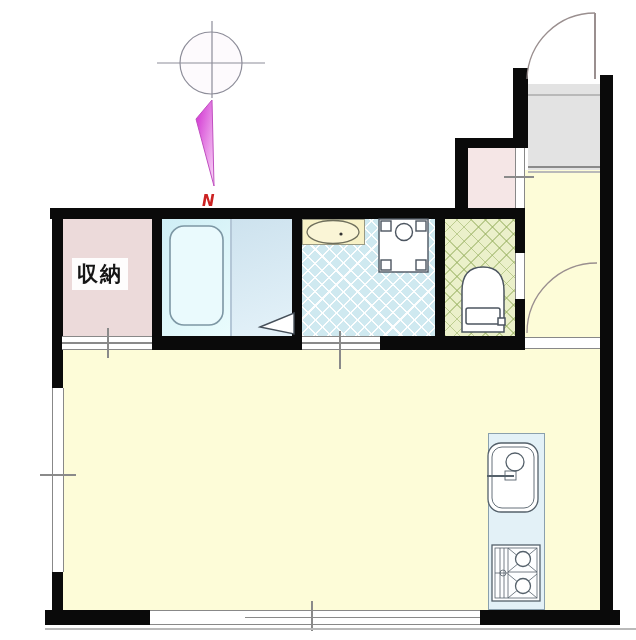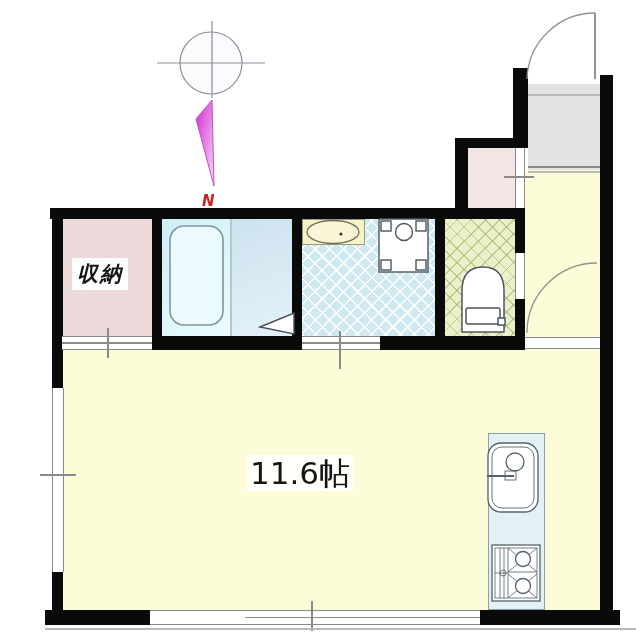--- a/index.html
+++ b/index.html
@@ -25,21 +25,21 @@
   .lattice-green{
     background-color:var(--toilet_green,#ebf0ca);
     background-image:
       repeating-linear-gradient(45deg, rgba(150,175,95,.55) 0 1.2px, rgba(0,0,0,0) 1.2px 10px),
       repeating-linear-gradient(135deg, rgba(150,175,95,.55) 0 1.2px, rgba(0,0,0,0) 1.2px 10px);
   }
   .bath-grad{background:linear-gradient(135deg,#cfeef5 0%,#eafcfd 100%);}
   .dress-grad{background:linear-gradient(160deg,#cde2ee 0%,#e4f2f9 100%);border-left:2px solid #b3c6d6;box-sizing:border-box;}
   #storage-label{
     position:absolute;left:72px;top:258px;z-index:25;
-    font-size:21px;font-style:italic;font-weight:bold;color:#161616;
+    font-size:21px;font-weight:bold;color:#161616;
     background:rgba(255,255,255,.95);padding:2px 5px;letter-spacing:2px;
   }
   #main-room-label{
     position:absolute;left:210px;top:416px;width:180px;z-index:25;
     text-align:center;color:#151515;font-size:31px;line-height:38px;font-weight:500;
   }
   #main-room-label span{background:rgba(255,255,255,.88);padding:0 3px;}
   #north-label{
     position:absolute;left:202px;top:192px;z-index:30;
     font-size:15px;font-weight:bold;font-style:italic;color:var(--north_red,#cc2222);
@@ -177,17 +177,16 @@
       <line x1="45" y1="29" x2="16" y2="53" stroke-width="0.8"></line>
       <line x1="16" y1="27" x2="45" y2="27" stroke-width="0.8"></line>
       <circle cx="31" cy="14" r="7.5" fill="#fff"></circle>
       <circle cx="31" cy="41" r="7.5" fill="#fff"></circle>
     </g>
   </svg>
 
   <div id="storage-label">収納</div>
   <div id="main-room-label">
     <br>
-    <span>11.6帖</span>
   </div>
   <div id="north-label">N</div>
 
 </div>
 
 </body></html>

